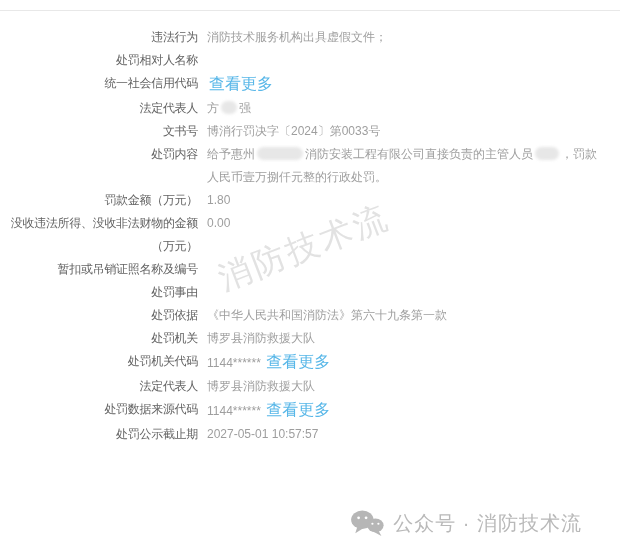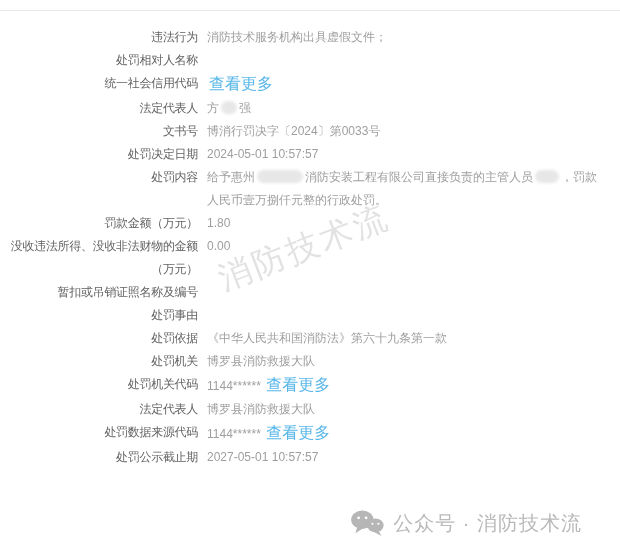--- a/index.html
+++ b/index.html
@@ -64,24 +64,20 @@
     <div class="row">
       <div class="label">法定代表人</div>
       <div class="value"><span>方</span><span class="bp w16"></span><span>强</span></div>
     </div>
 
     <div class="row">
       <div class="label">文书号</div>
       <div class="value">博消行罚决字〔2024〕第0033号</div>
     </div>
 
-    <div class="row">
-      <div class="label">处罚决定日期</div>
-      <div class="value">2024-05-01 10:57:57</div>
-    </div>
 
     <div class="row">
       <div class="label">处罚内容</div>
       <div class="value"><span>给予惠州</span><span class="bp w46"></span><span>消防安装工程有限公司直接负责的主管人员</span><span class="bp w24"></span><span>，罚款人民币壹万捌仟元整的行政处罚。</span></div>
     </div>
 
     <div class="row">
       <div class="label">罚款金额（万元）</div>
       <div class="value">1.80</div>
     </div>

